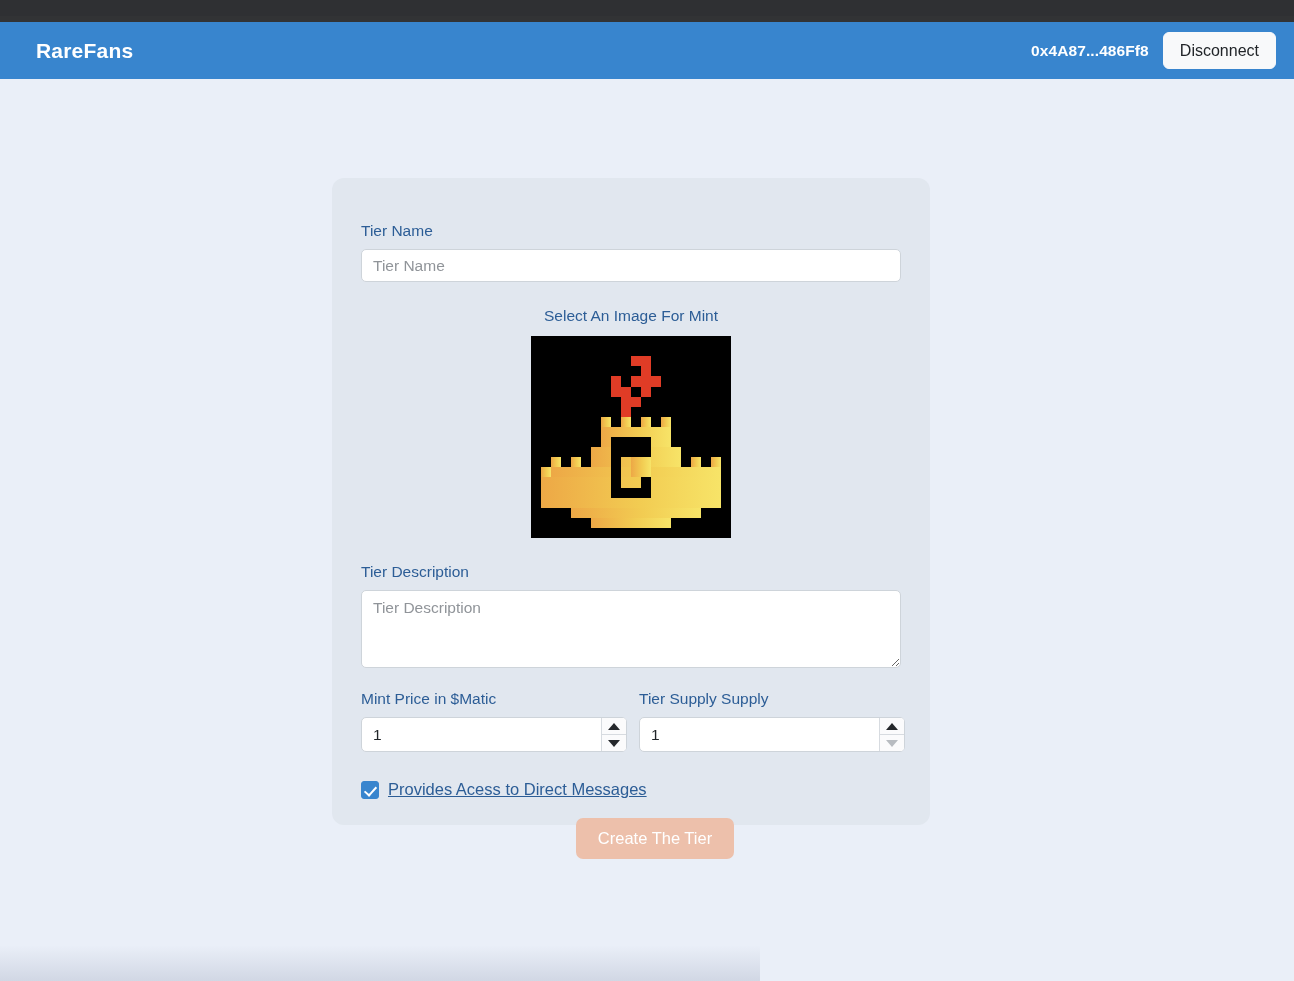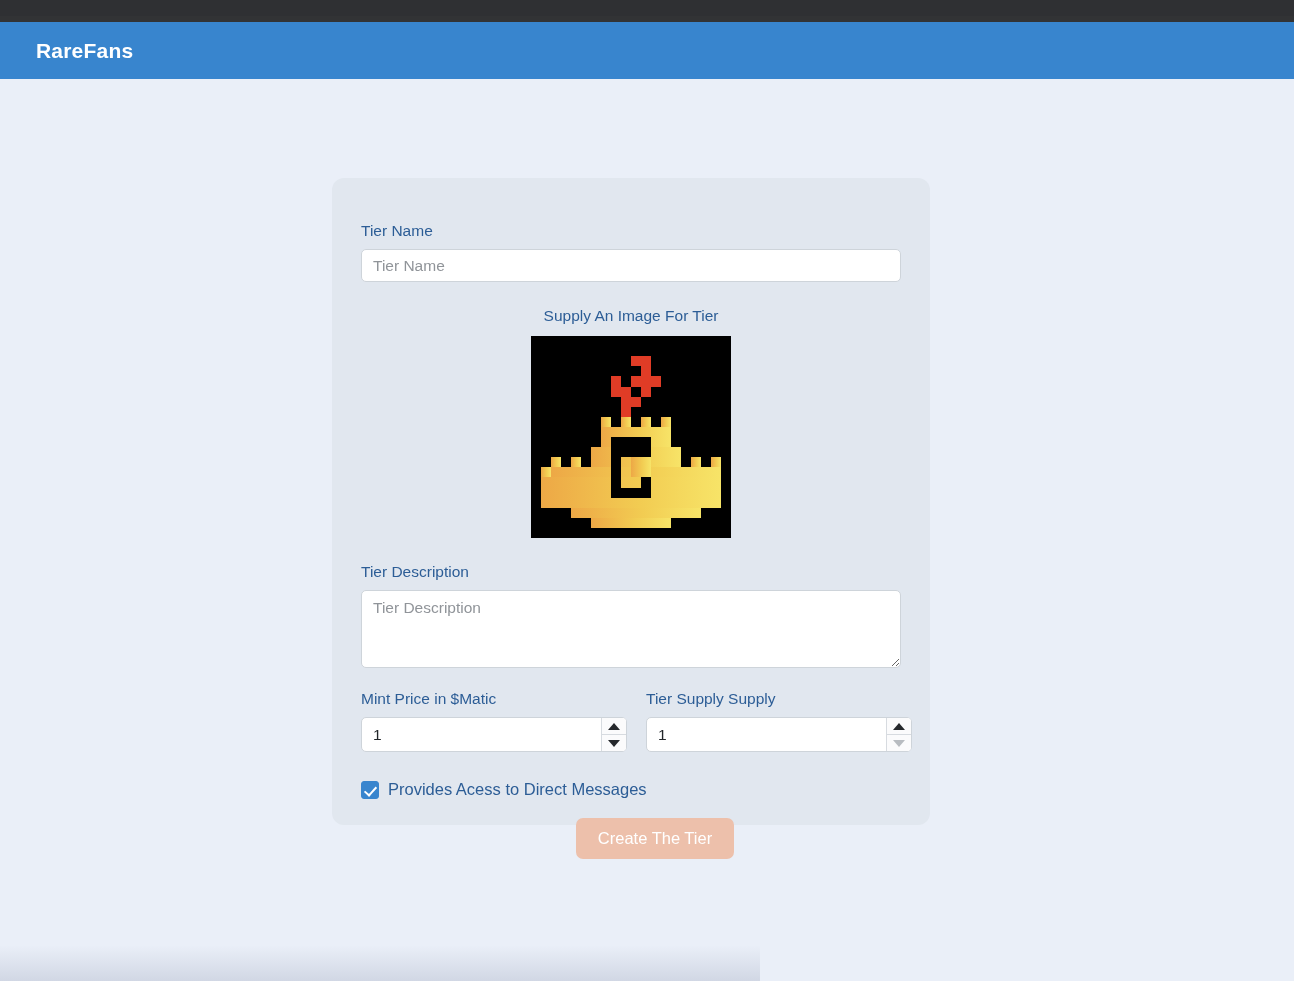--- a/index.html
+++ b/index.html
@@ -147,21 +147,21 @@
     padding: 8px 11px;
     resize: vertical;
     outline: none;
     display: block;
   }
   .textarea-input::placeholder { color: #909499; }
 
   .row2 {
     display: flex;
     margin-top: 22px;
-    gap: 15px;
+    gap: 8px;
   }
   .col-half { width: 50%; padding-right: 29px; }
   .col-half:last-child { padding-right: 0; }
 
   .spinner-wrap {
     position: relative;
     display: flex;
     width: 266px;
     height: 35px;
     border: 1px solid #ced4da;
@@ -226,20 +226,21 @@
     left: 5px; top: 2px;
     width: 5px; height: 10px;
     border: solid #ffffff;
     border-width: 0 2px 2px 0;
     transform: rotate(42deg);
   }
   .check-label {
     color: #2c5d96;
     font-size: 16.5px;
     cursor: pointer;
+    text-decoration: underline;
   }
 
   .create-btn-wrap {
     position: absolute;
     left: 16px; right: 0;
     top: 739px;
     text-align: center;
   }
   .create-btn {
     background: #edc0ab;
@@ -266,33 +267,37 @@
 <body>
 
 <div id="viewport">
 
   <div class="chrome-top"></div>
 
   <div class="page">
 
     <div class="navbar">
       <div class="brand">RareFans</div>
+      <div class="nav-right">
+        <div class="wallet-address">0x4A87...486Ff8</div>
+        <button class="disconnect-btn">Disconnect</button>
+      </div>
     </div>
 
     <div class="main">
 
       <div class="form-card">
 
         <div>
           <label class="field-label">Tier Name</label>
           <input class="text-input" type="text" placeholder="Tier Name" style="">
         </div>
 
         <div class="image-section">
-          <label class="field-label">Supply An Image For Tier</label>
+          <label class="field-label">Select An Image For Mint</label>
           <svg class="tier-image" viewBox="0 0 20 20" shape-rendering="crispEdges" preserveAspectRatio="none" xmlns="http://www.w3.org/2000/svg">
             <defs>
               <linearGradient id="goldgrad" x1="0" y1="0" x2="1" y2="0">
                 <stop offset="0%" stop-color="#eda846"></stop>
                 <stop offset="55%" stop-color="#f2cc52"></stop>
                 <stop offset="100%" stop-color="#f7e468"></stop>
               </linearGradient>
             </defs>
             <rect x="0" y="0" width="20" height="20" fill="#000000"></rect>
             <g fill="#e03c26">

